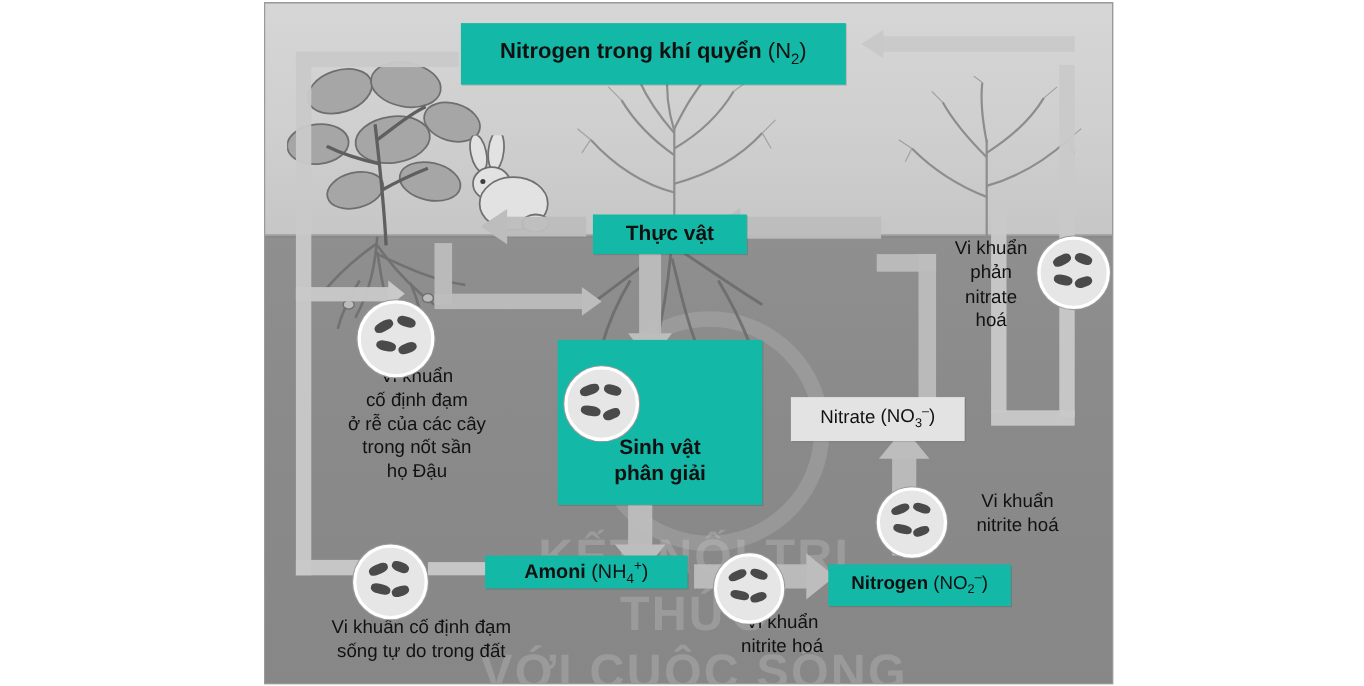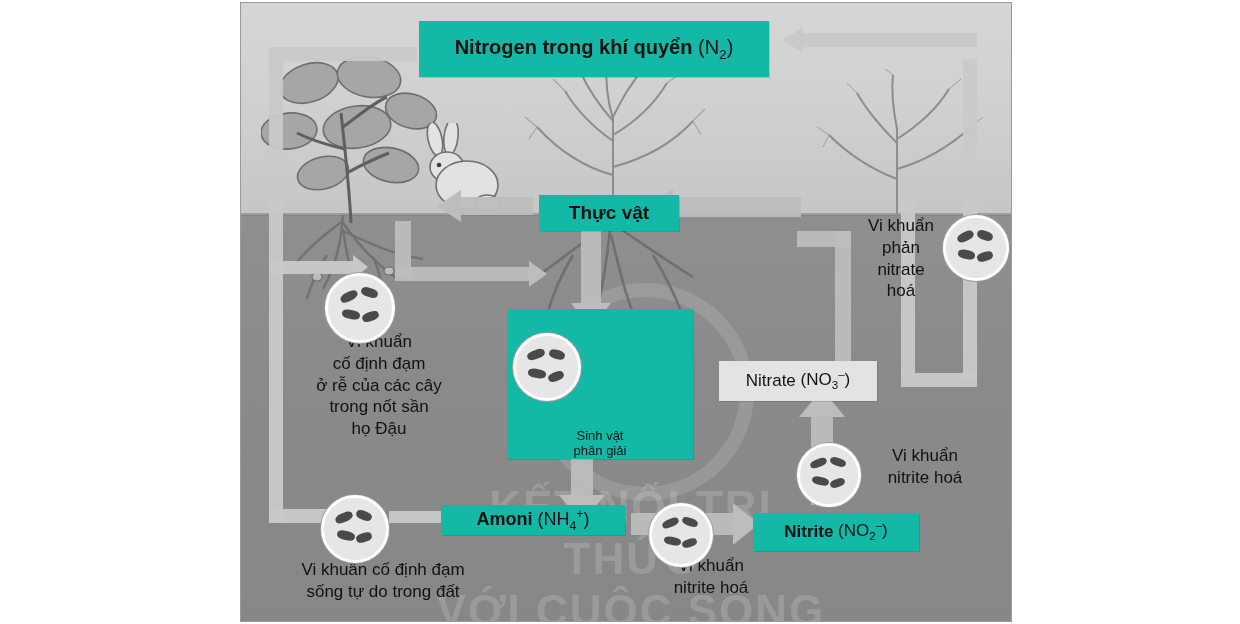--- a/index.html
+++ b/index.html
@@ -314,34 +314,34 @@
 
     <div class="box" id="box-atmosphere" style="left:178px; top:18px; width:350px; height:56px; font-size:20px; font-weight:bold;">
       <span><span>Nitrogen trong khí quyển</span>
       <span style="font-weight:normal;"><span>(N</span><sub>2</sub><span>)</span></span></span>
     </div>
 
     <div class="box" id="box-plants" style="left:298px; top:192px; width:140px; height:36px; font-size:19px; font-weight:bold;">
       <span>Thực vật</span>
     </div>
 
-    <div class="box" id="box-decomposers" style="left:266px; top:306px; width:186px; height:150px; font-size:13px; font-weight:normal; align-items:flex-end; box-sizing:border-box;">
+    <div class="box" id="box-decomposers" style="left:266px; top:306px; width:186px; height:150px; font-size:19px; font-weight:bold; align-items:flex-end; padding-bottom:16px; box-sizing:border-box;">
       <span>
         <span style="display:block;">Sinh vật</span>
         <span style="display:block;">phân giải</span>
       </span>
     </div>
 
     <div class="box" id="box-ammonium" style="left:200px; top:502px; width:184px; height:30px; font-size:18px; font-weight:bold;">
       <span><span>Amoni</span>
       <span style="font-weight:normal;"><span>(NH</span><sub>4</sub><sup>+</sup><span>)</span></span></span>
     </div>
 
     <div class="box" id="box-nitrite" style="left:512px; top:510px; width:166px; height:38px; font-size:17px; font-weight:bold;">
-      <span><span>Nitrite</span>
+      <span><span>Nitrogen</span>
       <span style="font-weight:normal;"><span>(NO</span><sub>2</sub><sup>–</sup><span>)</span></span></span>
     </div>
 
     <div class="box plain" id="box-nitrate" style="left:478px; top:358px; width:158px; height:40px; font-size:17px; font-weight:normal;">
       <span><span>Nitrate</span>
       <span><span>(NO</span><sub>3</sub><sup>–</sup><span>)</span></span></span>
     </div>
 
 
     <div class="label-free" style="left:608px; top:212px; width:104px; font-size:17px;">

